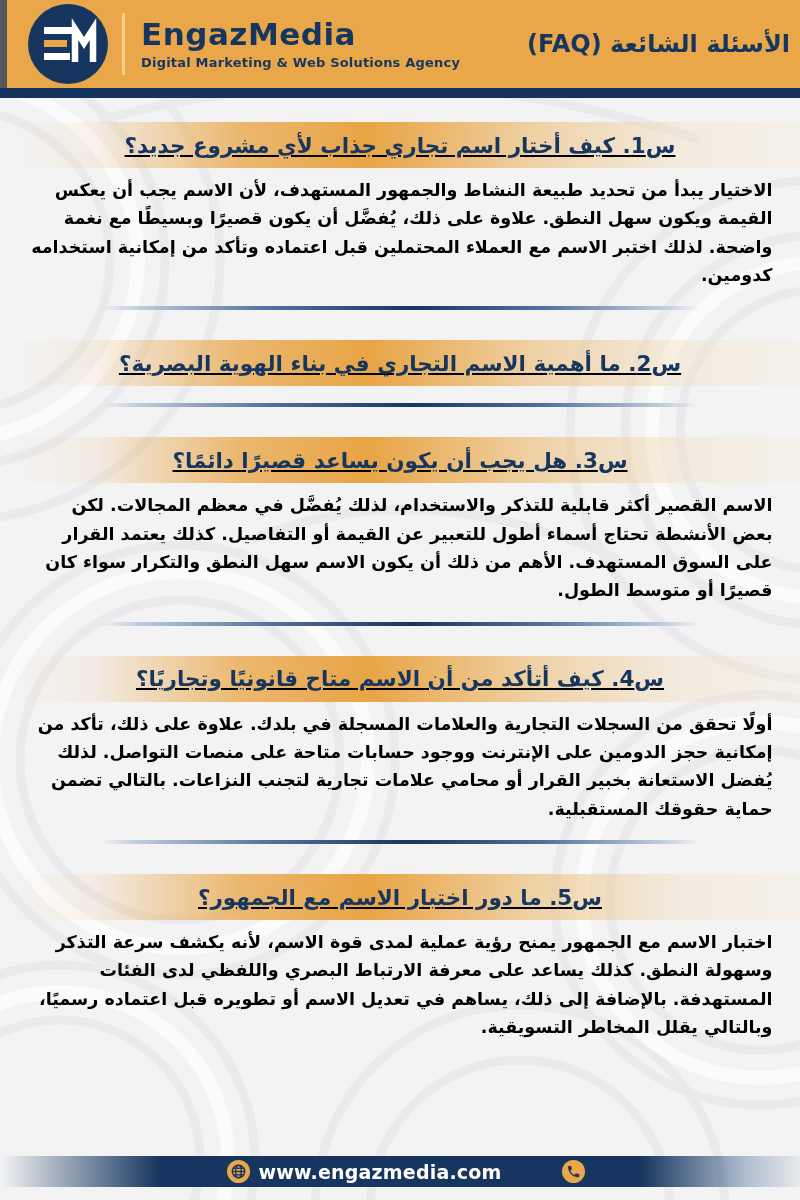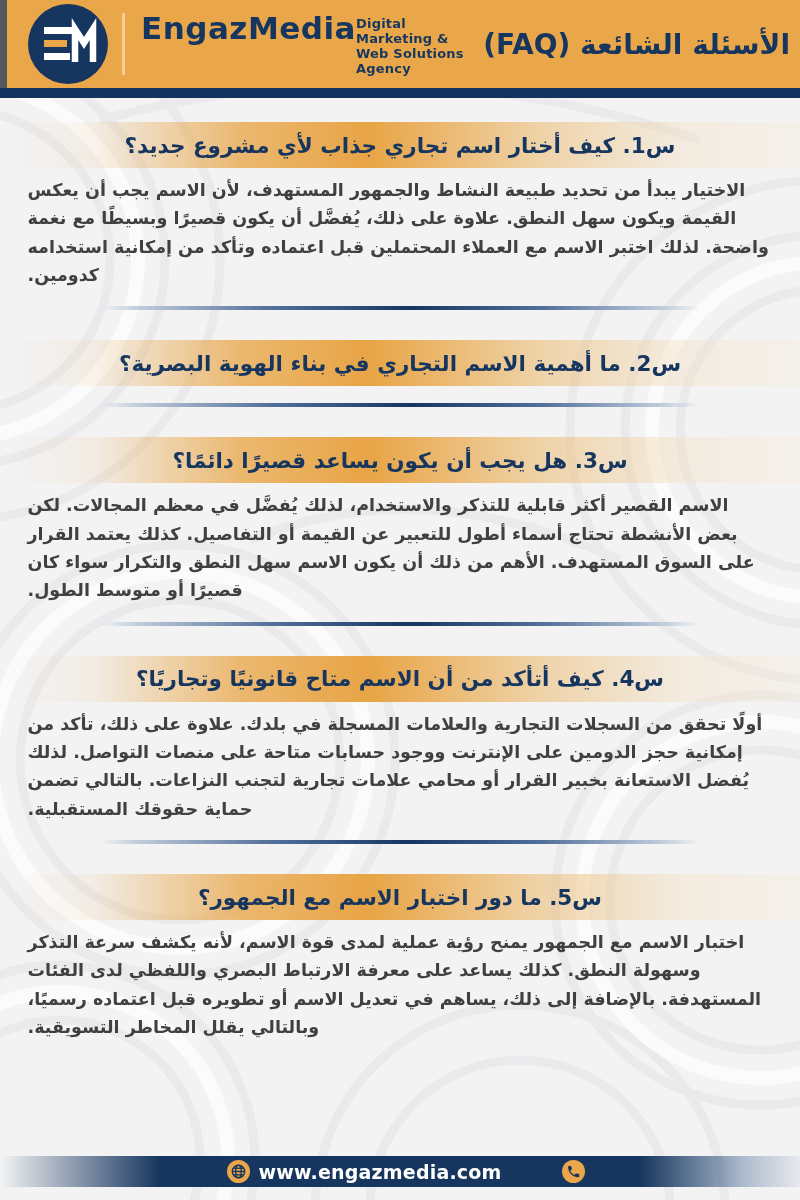--- a/index.html
+++ b/index.html
@@ -16,53 +16,54 @@
     display:flex;align-items:center;
   }
   .edge-left{position:absolute;left:0;top:0;width:7px;height:88px;background:#54575C;}
   .logo-circle{
     width:80px;height:80px;margin-left:28px;flex:0 0 auto;
   }
   .brand-sep{
     width:3px;height:62px;background:rgba(250,220,165,0.75);
     margin:0 16px 0 14px;flex:0 0 auto;
   }
-  .brand-text{display:flex;flex-direction:row;justify-content:center;}
+  .brand-text{display:flex;flex-direction:column;justify-content:center;}
   .brand-name{
     font-size:31px;font-weight:bold;color:#16365F;line-height:1.05;letter-spacing:0.5px;margin:0;
   }
   .brand-tagline{
     font-size:13px;font-weight:bold;color:#16365F;margin-top:4px;letter-spacing:0.2px;
   }
   .header-title{
     margin-left:auto;margin-right:10px;direction:rtl;
-    font-size:28px;font-weight:bold;color:#16365F;white-space:nowrap;
+    font-size:24px;font-weight:bold;color:#16365F;white-space:nowrap;
   }
   .header-rule{position:relative;z-index:3;height:10px;background:#14325E;}
   
   .content{position:relative;z-index:2;}
   .faq-section{margin-top:30px;}
   .faq-section.first{margin-top:24px;}
   .q-band{
     height:46px;display:flex;align-items:center;justify-content:center;
     background:linear-gradient(90deg,
       rgba(233,167,74,0) 1%,
       rgba(233,167,74,0.10) 12%,
       rgba(233,167,74,0.78) 30%,
       #E8A445 46%,
       rgba(236,190,120,0.60) 68%,
       rgba(243,222,188,0.38) 85%,
       rgba(246,233,210,0.30) 100%);
+    text-decoration:underline;
   }
   .q-text{
     margin:0;direction:rtl;font-size:21.5px;font-weight:bold;color:#16365F;
   }
   .answer{
-    width:745px;margin:8px auto 0;direction:rtl;text-align:left;
-    font-size:17.5px;font-weight:bold;color:#404040;line-height:1.62;
+    width:745px;margin:8px auto 0;direction:rtl;text-align:right;
+    font-size:17.5px;font-weight:bold;color:#000000;line-height:1.62;
   }
   .divider{
     width:600px;height:4px;border-radius:2px;margin:17px auto 12px;
     background:linear-gradient(90deg,
       rgba(180,195,215,0) 0%, #C2CEDD 6%, #54719C 28%, #16365F 52%,
       #54719C 74%, #C2CEDD 94%, rgba(180,195,215,0) 100%);
   }
   
   .footer-bar{
     position:absolute;left:0;right:0;bottom:13px;height:31px;z-index:4;

